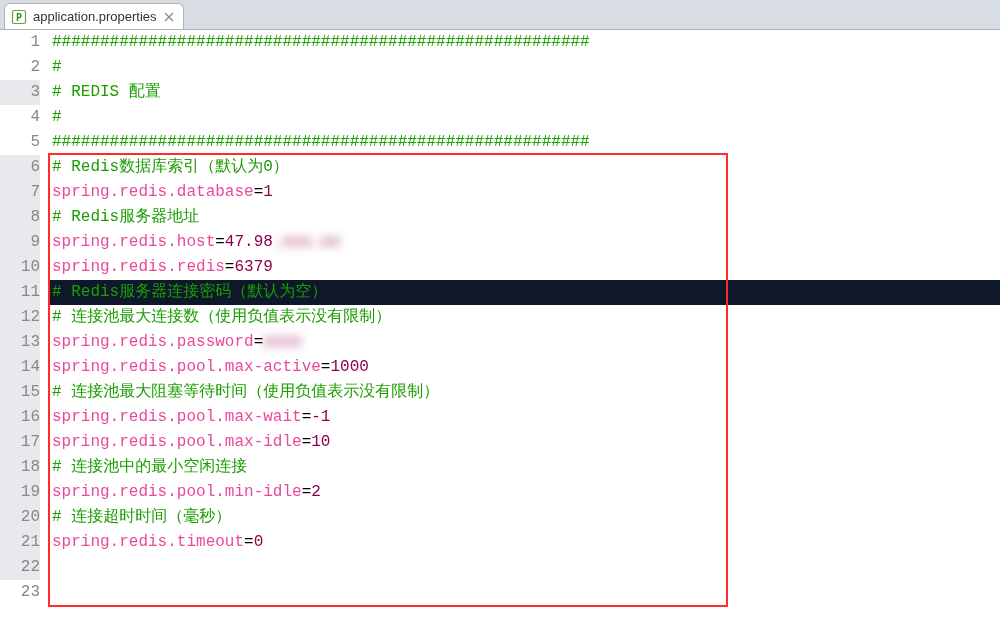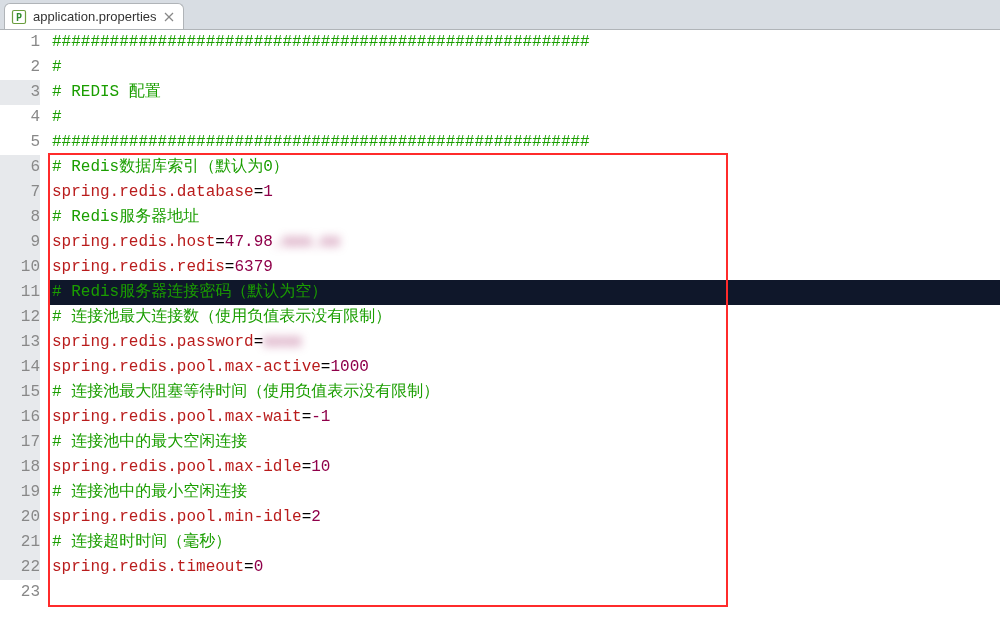--- a/index.html
+++ b/index.html
@@ -75,21 +75,21 @@
   .code .row {
     height: 25px;
     line-height: 25px;
     white-space: pre;
     padding-left: 4px;
   }
   .row.current {
     background: #0f172a;
   }
   .tok-comment { color: #1a9e00; }
-  .tok-key { color: #b91c1c; }
+  .tok-key { color: #ec4899; }
   .tok-eq { color: #000; }
   .tok-num { color: #8f004a; }
   .redbox {
     position: absolute;
     border: 2px solid #ff2b2b;
     pointer-events: none;
   }
   .blur {
     filter: blur(5px);
     display: inline-block;
@@ -153,20 +153,19 @@
       <div class="row"><span class="tok-key">spring.redis.database</span><span class="tok-eq">=</span><span class="tok-num">1</span></div>
       <div class="row"><span class="tok-comment"># Redis服务器地址</span></div>
       <div class="row"><span class="tok-key">spring.redis.host</span><span class="tok-eq">=</span><span class="tok-num">47.98</span><span class="tok-num blur">.xxx.xx</span></div>
       <div class="row"><span class="tok-key">spring.redis.redis</span><span class="tok-eq">=</span><span class="tok-num">6379</span></div>
       <div class="row current"><span class="tok-comment"># Redis服务器连接密码（默认为空）</span></div>
       <div class="row"><span class="tok-comment"># 连接池最大连接数（使用负值表示没有限制）</span></div>
       <div class="row"><span class="tok-key">spring.redis.password</span><span class="tok-eq">=</span><span class="tok-num blur">xxxx</span></div>
       <div class="row"><span class="tok-key">spring.redis.pool.max-active</span><span class="tok-eq">=</span><span class="tok-num">1000</span></div>
       <div class="row"><span class="tok-comment"># 连接池最大阻塞等待时间（使用负值表示没有限制）</span></div>
       <div class="row"><span class="tok-key">spring.redis.pool.max-wait</span><span class="tok-eq">=</span><span class="tok-num">-1</span></div>
-      <div class="row"><span class="tok-comment"># 连接池中的最大空闲连接</span></div>
       <div class="row"><span class="tok-key">spring.redis.pool.max-idle</span><span class="tok-eq">=</span><span class="tok-num">10</span></div>
       <div class="row"><span class="tok-comment"># 连接池中的最小空闲连接</span></div>
       <div class="row"><span class="tok-key">spring.redis.pool.min-idle</span><span class="tok-eq">=</span><span class="tok-num">2</span></div>
       <div class="row"><span class="tok-comment"># 连接超时时间（毫秒）</span></div>
       <div class="row"><span class="tok-key">spring.redis.timeout</span><span class="tok-eq">=</span><span class="tok-num">0</span></div>
     </div>
 </div>
 
 </body></html>

